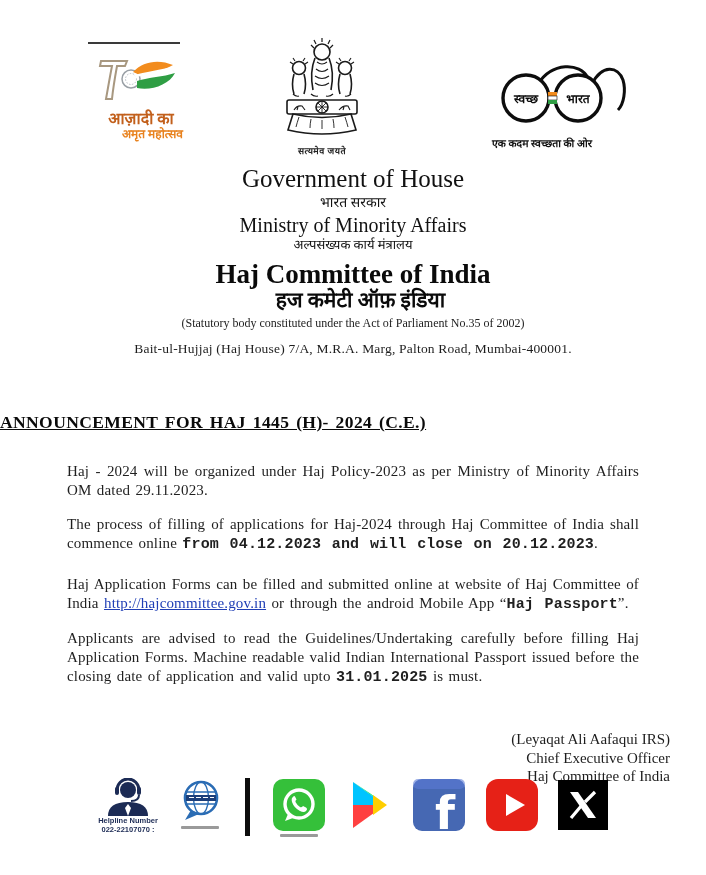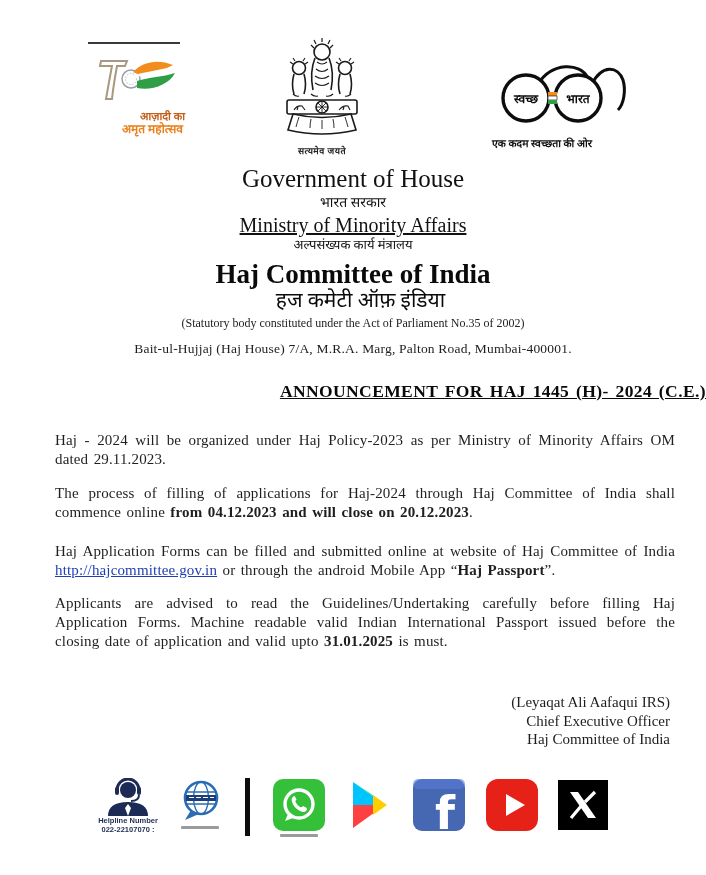--- a/index.html
+++ b/index.html
@@ -10,49 +10,49 @@
     background:#ffffff; color:#222; overflow:hidden;
   }
   .top-line { position:absolute; left:88px; top:42px; width:92px; height:2px; background:#3a3a3a; }
 
   
   .logo-azadi { position:absolute; left:93px; top:55px; width:92px; height:90px; text-align:center; }
   .logo-emblem { position:absolute; left:281px; top:38px; width:82px; height:120px; text-align:center; }
   .emblem-motto { font-size:9px; letter-spacing:.5px; color:#222; margin-top:-2px; font-weight:bold; }
   .logo-swachh { position:absolute; left:492px; top:58px; width:140px; height:92px; text-align:left; }
 
-  .azadi-text1 { font-size:11px; font-weight:bold; color:#c2601c; line-height:1.05; text-align:right; padding-left:4px; }
+  .azadi-text1 { font-size:16px; font-weight:bold; color:#c2601c; line-height:1.05; text-align:center; padding-left:4px; }
   .azadi-text2 { font-size:12px; font-weight:bold; color:#e8821e; line-height:1.1; text-align:right; padding-right:2px; }
 
   
   .header-block { position:relative; padding-top:165px; text-align:center; line-height:1.12; }
   .h-gov   { font-size:25px; color:#111; }
   .h-gov-hi{ font-size:14px; color:#111; margin-top:2px; }
-  .h-min   { font-size:20px; color:#111; margin-top:3px;text-decoration:underline; }
+  .h-min   { font-size:20px; color:#111; margin-top:3px; }
   .h-min-hi{ font-size:13px; color:#111; margin-top:2px; }
   .h-com   { font-size:27px; font-weight:bold; color:#0a0a0a; margin-top:6px; }
-  .h-com-hi{ font-size:21px; font-weight:normal; color:#0a0a0a; margin-top:0px;padding-left:15px; }
+  .h-com-hi{ font-size:21px; font-weight:bold; color:#0a0a0a; margin-top:0px;padding-left:15px; }
   .h-stat  { font-size:12px; color:#222; margin-top:5px; }
   .h-addr  { font-size:13.5px; color:#1d1d1d; margin-top:10px; letter-spacing:.2px; }
 
   
   .ann-title {
-    margin-top:25px; text-align:right; font-size:17.5px; font-weight:bold;
+    margin-top:56px; text-align:left; font-size:17.5px; font-weight:bold;
     text-decoration:underline; letter-spacing:.4px; word-spacing:2px; color:#0a0a0a;
   }
-  .body-text { padding:0 31px;margin-left:24px; }
+  .body-text { padding:0 67px; }
   .body-text p {
     font-size:15px; line-height:1.24; text-align:justify; color:#1f1f1f;
     letter-spacing:.15px; word-spacing:1.5px;
   }
   .p1 { margin-top:29px; }
   .p2 { margin-top:16px; }
   .p3 { margin-top:21px; }
   .p4 { margin-top:15px; }
-  .bold { font-weight:bold; }
+  .bold { font-weight:bold;font-family:Liberation Mono, monospace; }
   a.doclink { color:#1f3eb5; text-decoration:underline; }
 
   
   .signature { margin-top:43px; padding-right:36px; text-align:right; font-size:15px; line-height:1.22; color:#1d1d1d; }
 
   
   .footer-row {
     position:absolute; left:0; right:0; top:778px;
     display:flex; justify-content:center; align-items:flex-start; gap:19px;
   }

